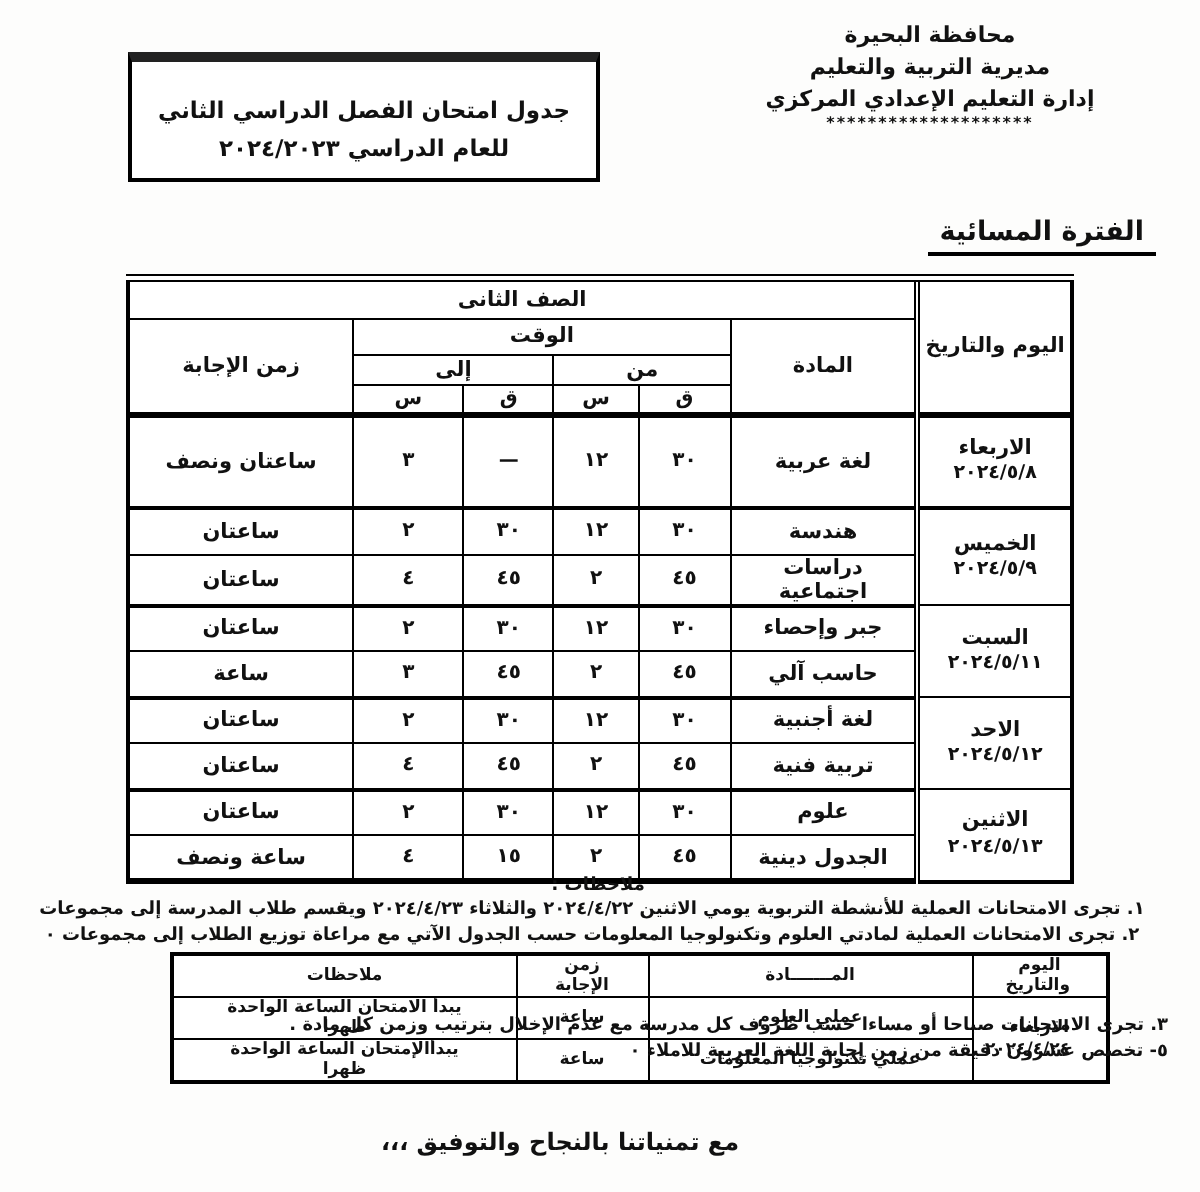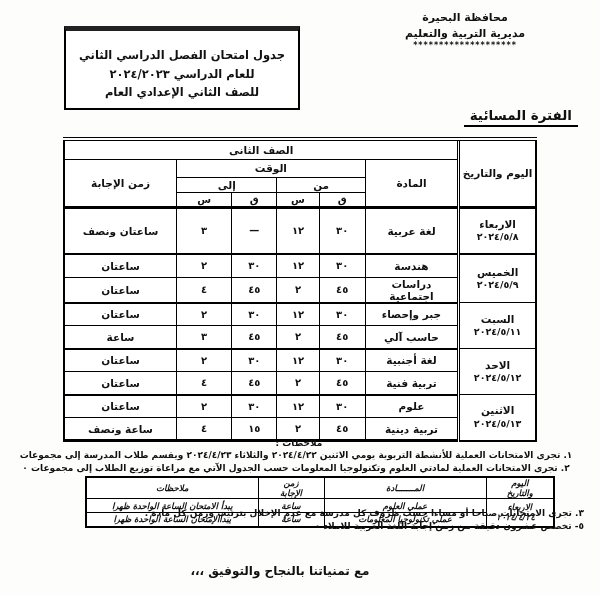--- a/index.html
+++ b/index.html
@@ -44,42 +44,42 @@
   
   .notes-1 { position:absolute; top:437px; right:10px; left:8px; text-align:center;
              font-size:9px; font-weight:700; line-height:1.38; }
   .notes-1 .note-line { padding-right:6px; }
   .notes-2 { position:absolute; top:508px; right:10px; left:8px; text-align:right;
              font-size:9px; font-weight:700; line-height:1.25; }
   .notes-2 .note-line { padding-right:6px; margin-bottom:2px; }
   
   .practical-table { position:absolute; top:476px; right:45px; width:468px; border:2px solid #000; }
   .practical-table td { border:1px solid #000; text-align:center; vertical-align:middle;
-                        font-weight:700; font-size:8.5px; padding:0 18px; height:14px; overflow:hidden;font-style:italic; }
+                        font-weight:700; font-size:8.5px; padding:0 18px; height:14px; overflow:hidden; }
   .practical-table .ph td { height:13px; }
   .practical-table .pday { font-size:8.5px; line-height:1.25; }
   
   .closing { position:absolute; top:564px; right:0; width:640px; text-align:center;
              font-weight:700; font-size:12px; }
 </style>
 </head>
 <body>
 
 <div class="page">
 
   <div class="org">
     <div>محافظة البحيرة</div>
     <div>مديرية التربية والتعليم</div>
+    <div>إدارة التعليم الإعدادي المركزي</div>
     <div class="stars">********************</div>
   </div>
 
   <div class="title-box">
     <div>جدول امتحان الفصل الدراسي الثاني</div>
     <div>للعام الدراسي ٢٠٢٤/٢٠٢٣</div>
-    <div>للصف الثاني الإعدادي العام</div>
   </div>
 
   <div class="period-title">
     <span>الفترة المسائية</span>
   </div>
 
   <table class="main-table" dir="rtl">
     <colgroup>
       <col style="width:77px">
         <col style="width:93px">
@@ -192,21 +192,21 @@
         <div class="day-date">٢٠٢٤/٥/١٣</div>
       </td>
       <td>علوم</td>
       <td class="num">٣٠</td>
       <td class="num">١٢</td>
       <td class="num">٣٠</td>
       <td class="num">٢</td>
       <td>ساعتان</td>
     </tr>
     <tr class="dr last">
-      <td>تربية دينية</td>
+      <td>الجدول دينية</td>
       <td class="num">٤٥</td>
       <td class="num">٢</td>
       <td class="num">١٥</td>
       <td class="num">٤</td>
       <td>ساعة ونصف</td>
     </tr>
   </tbody>
     </table>
 
   <div class="notes-1">

